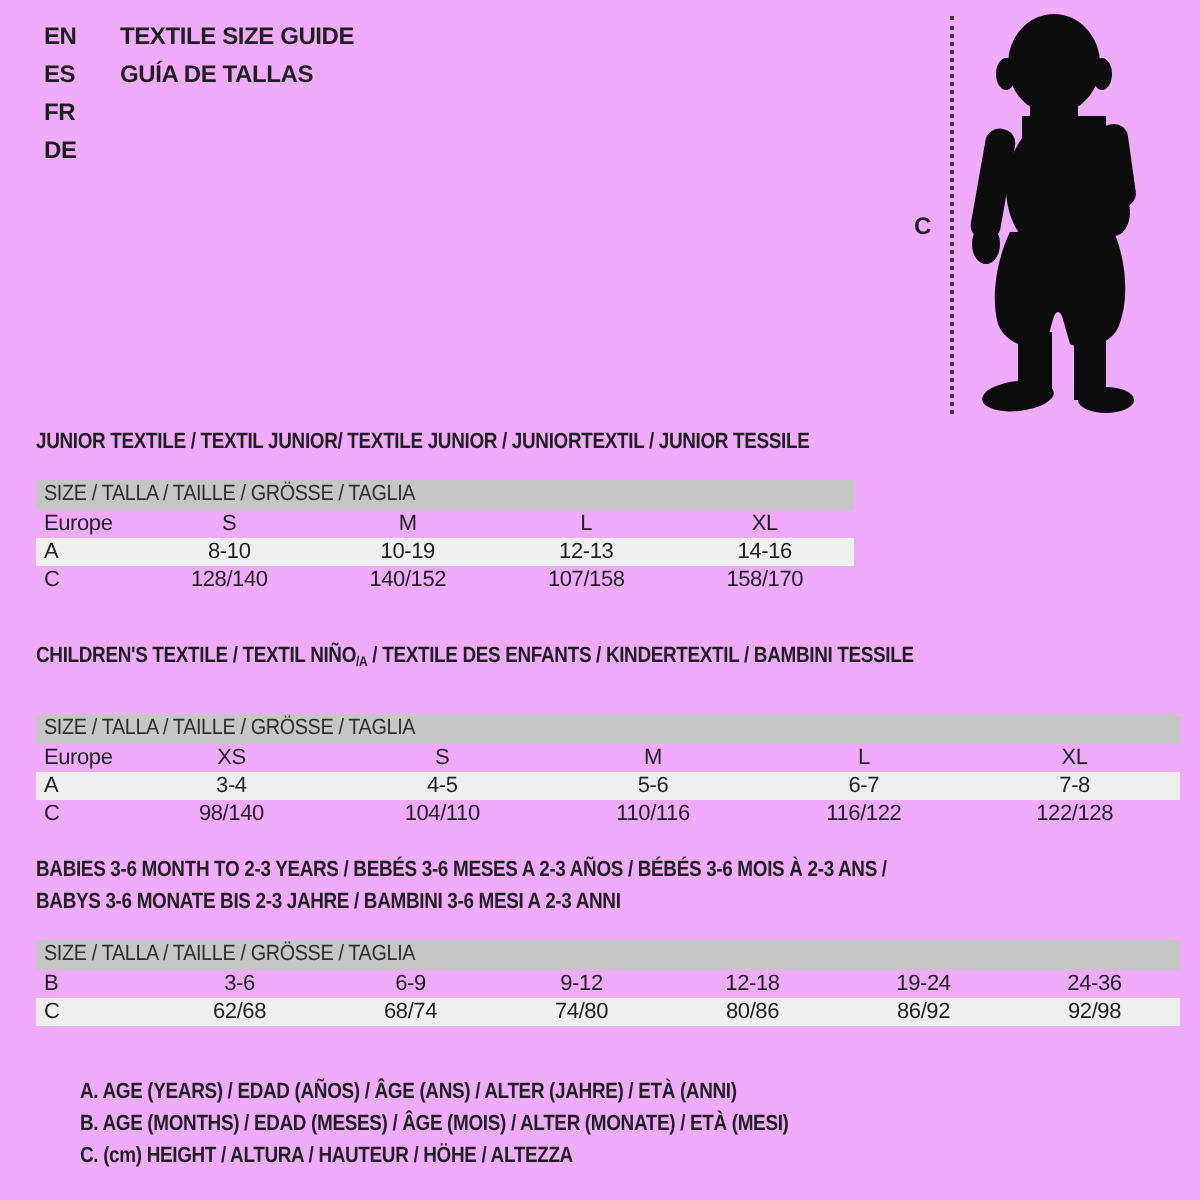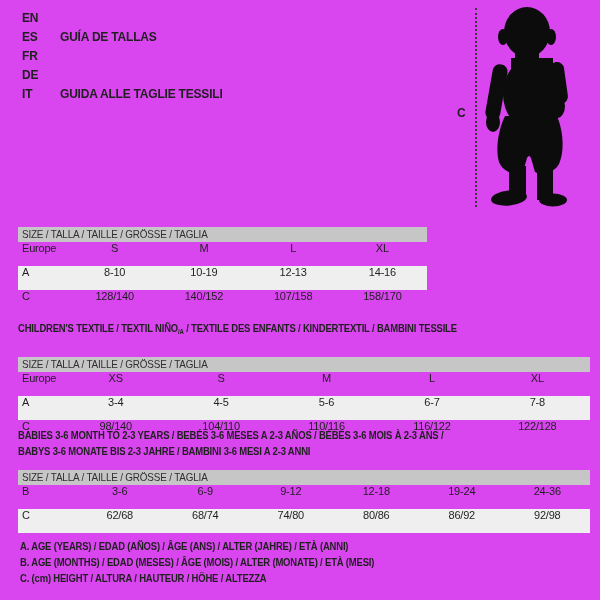--- a/index.html
+++ b/index.html
@@ -1,16 +1,16 @@
 <!DOCTYPE html>
 <html><head>
 <meta charset="utf-8">
 <style>
   html,body{margin:0;padding:0;background:#fff;}
-  .canvas{position:relative;width:600px;height:600px;background:#d946ef;overflow:hidden;
+  .canvas{position:relative;width:600px;height:600px;background:#f0abfc;overflow:hidden;
           font-family:"Liberation Sans","DejaVu Sans",sans-serif;color:#1f1f1f;letter-spacing:-0.2px;}
 
   
   .lang{position:absolute;left:22px;top:8px;}
   .lang-row{display:flex;height:19px;align-items:center;}
   .lang-code{width:38px;font-weight:bold;font-size:12px;}
   .lang-title{font-weight:bold;font-size:12px;white-space:nowrap;}
 
   
   .measure-line{position:absolute;left:475px;top:8px;height:199px;width:0;border-left:2px dotted #3a3a3a;}
@@ -23,55 +23,52 @@
   .s2{top:322px;width:572px;}
   .s3{top:427px;width:572px;}
   .sec-title{font-size:11px;font-weight:bold;line-height:13px;white-space:nowrap;}
   .s3 .sec-title{line-height:16px;}
   .cx{display:inline-block;transform:scaleX(0.86);transform-origin:0 50%;white-space:nowrap;}
   .cx90{display:inline-block;transform:scaleX(0.90);transform-origin:0 50%;white-space:nowrap;}
   .s1 .t-wrap{margin-top:12px;}
   .s2 .t-wrap{margin-top:19px;}
   .s3 .t-wrap{margin-top:11px;}
   .t-head{height:15px;line-height:15px;background:#c6c6c6;font-size:11px;padding-left:4px;color:#2e2e2e;}
-  .trow{display:flex;height:24px;font-size:11px;}
+  .trow{display:flex;height:14px;align-items:center;font-size:11px;}
   .t-body .trow:nth-child(2){background:#efefef;}
   .tcell{flex:1;text-align:center;}
   .tcell.first{flex:0 0 auto;text-align:left;padding-left:4px;}
   .s1 .tcell.first{flex-basis:48px;}
   .s2 .tcell.first{flex-basis:41px;}
   .s3 .tcell.first{flex-basis:55px;}
   .sub{font-size:7px;vertical-align:-2px;}
 
   
   .notes{position:absolute;left:20px;top:538px;}
-  .note{height:16px;line-height:16px;font-size:11px;font-weight:bold;white-space:nowrap;}
+  .note{height:16px;line-height:16px;font-size:11px;font-weight:bold;white-space:nowrap;margin-left:20px;}
 </style>
 </head>
 <body>
 
 <div class="canvas">
 
   <div class="lang">
     <div class="lang-row">
       <span class="lang-code">EN</span>
+      <span class="lang-title">TEXTILE SIZE GUIDE</span>
     </div>
     <div class="lang-row">
       <span class="lang-code">ES</span>
       <span class="lang-title">GUÍA DE TALLAS</span>
     </div>
     <div class="lang-row">
       <span class="lang-code">FR</span>
     </div>
     <div class="lang-row">
       <span class="lang-code">DE</span>
-    </div>
-    <div class="lang-row">
-      <span class="lang-code">IT</span>
-      <span class="lang-title">GUIDA ALLE TAGLIE TESSILI</span>
     </div>
   </div>
 
   <div class="measure-line"></div>
   <div class="measure-label">C</div>
   <svg class="toddler" width="94" height="202" viewBox="0 0 94 202" fill="#0c0c0c" xmlns="http://www.w3.org/2000/svg">
     <ellipse cx="46" cy="26" rx="23" ry="25"></ellipse>
     <ellipse cx="22" cy="31" rx="5" ry="8"></ellipse>
     <ellipse cx="70" cy="31" rx="5" ry="8"></ellipse>
     <rect x="34" y="44" width="24" height="12"></rect>
@@ -82,20 +79,23 @@
     <rect x="70" y="56" width="15" height="42" rx="7" transform="rotate(-8 77 77)"></rect>
     <ellipse cx="76" cy="100" rx="8" ry="12"></ellipse>
     <path d="M24 110 C18 122 14 142 18 156 C22 166 34 170 42 166 L46 152 Q48 148 50 152 L54 166 C62 170 74 166 78 158 C84 144 82 124 76 110 Z"></path>
     <rect x="28" y="160" width="17" height="32"></rect>
     <rect x="56" y="162" width="16" height="32"></rect>
     <ellipse cx="28" cy="192" rx="18" ry="7.5" transform="rotate(-6 28 192)"></ellipse>
     <ellipse cx="72" cy="194" rx="14" ry="6.5"></ellipse>
   </svg>
 
   <div class="section s1">
+    <div class="sec-title">
+      <span class="cx">JUNIOR TEXTILE / TEXTIL JUNIOR/ TEXTILE JUNIOR / JUNIORTEXTIL / JUNIOR TESSILE</span>
+    </div>
     <div class="t-wrap">
       <div class="t-head">
         <span class="cx90">SIZE / TALLA / TAILLE / GRÖSSE / TAGLIA</span>
       </div>
       <div class="t-body">
           <div class="trow">
             <div class="tcell first">Europe</div>
             <div class="tcell">S</div>
             <div class="tcell">M</div>
             <div class="tcell">L</div>

